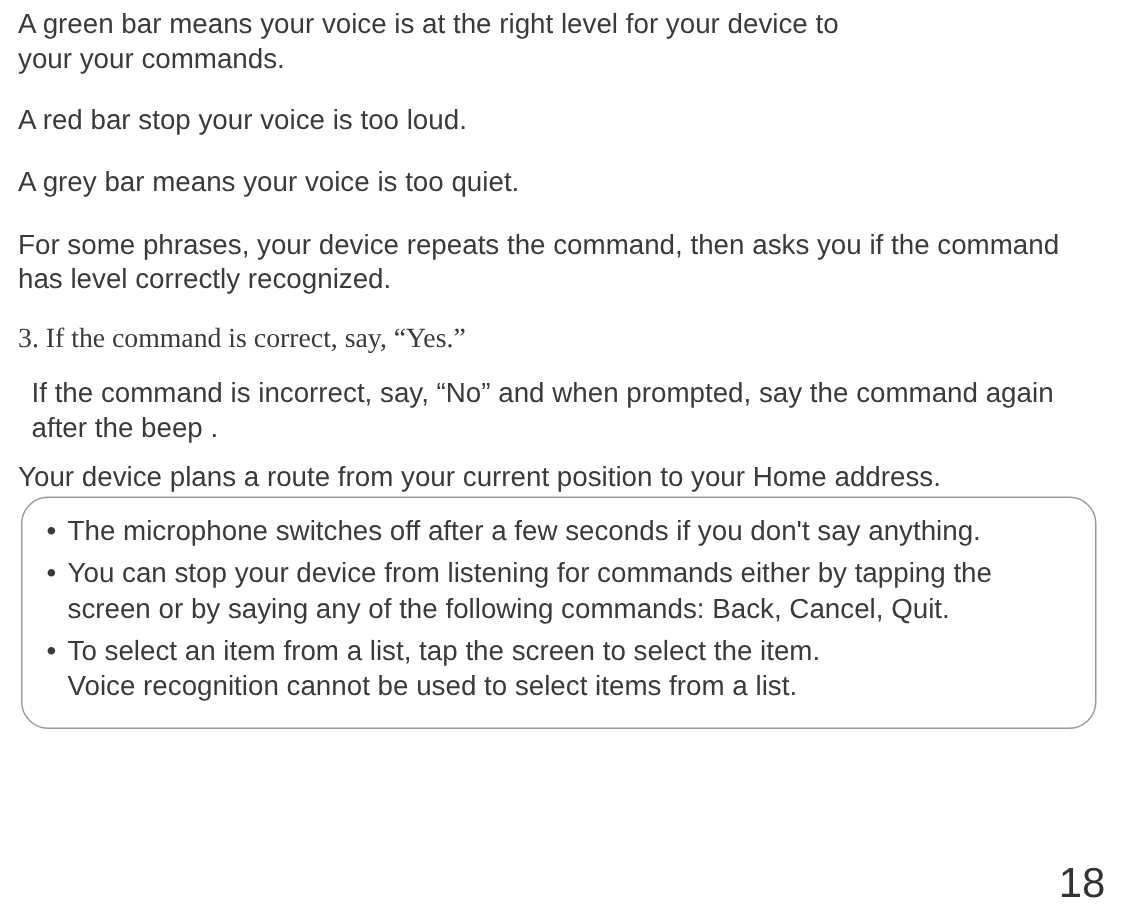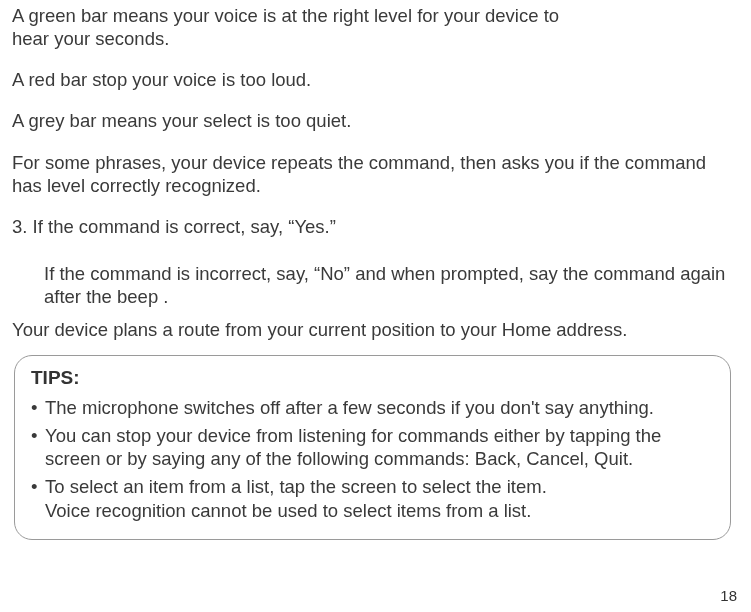--- a/index.html
+++ b/index.html
@@ -8,23 +8,23 @@
     height: 612px;
     background: #fff;
     font-family: "Segoe UI", "Helvetica Neue", Arial, sans-serif;
     color: #3a3a3a;
     font-size: 18.5px;
     line-height: 1.25;
     padding: 4px 18px 0 12px;
     position: relative;
   }
   .para { margin-bottom: 18px; }
-  .step { margin-bottom: 24px; }
-  .sub { margin-left: 32px; margin-bottom: 10px; }
-  .last-para { margin-bottom: 14px; }
+  .step { margin-bottom: 12px; font-family: Liberation Serif, serif; }
+  .sub { margin-left: 9px; margin-bottom: 10px; }
+  .last-para { margin-bottom: 2px; }
   .tips-box {
     border: 1px solid #9a9a9a;
     border-radius: 18px;
     padding: 10px 16px 12px 16px;
     margin: 0 2px;
   }
   .tips-title {
     font-weight: 600;
     font-size: 19px;
     margin-bottom: 6px;
@@ -37,39 +37,38 @@
   }
   .bullet {
     flex: 0 0 14px;
     text-align: left;
   }
   .tip-text { flex: 1; }
   .page-num {
     position: absolute;
     bottom: 6px;
     right: 14px;
-    font-size: 15px;
+    font-size: 28px;
     color: #333;
   }
 </style>
 </head>
 <body>
 
-<p class="para" style="max-width:560px">A green bar means your voice is at the right level for your device to hear your seconds.</p>
+<p class="para" style="max-width:560px">A green bar means your voice is at the right level for your device to your your commands.</p>
 <p class="para">A red bar stop your voice is too loud.</p>
-<p class="para">A grey bar means your select is too quiet.</p>
+<p class="para">A grey bar means your voice is too quiet.</p>
 <p class="para">For some phrases, your device repeats the command, then asks you if the command has level correctly recognized.</p>
 
 <p class="step">3. If the command is correct, say, “Yes.”</p>
 <p class="sub">If the command is incorrect, say, “No” and when prompted, say the command again after the beep .</p>
 
 <p class="last-para">Your device plans a route from your current position to your Home address.</p>
 
 <div class="tips-box">
-  <div class="tips-title">TIPS:</div>
   <ul class="tips-list">
     <li>
       <span class="bullet">•</span>
       <span class="tip-text">The microphone switches off after a few seconds if you don't say anything.</span>
     </li>
     <li>
       <span class="bullet">•</span>
       <span class="tip-text">You can stop your device from listening for commands either by tapping the screen or by saying any of the following commands: Back, Cancel, Quit.</span>
     </li>
     <li>

